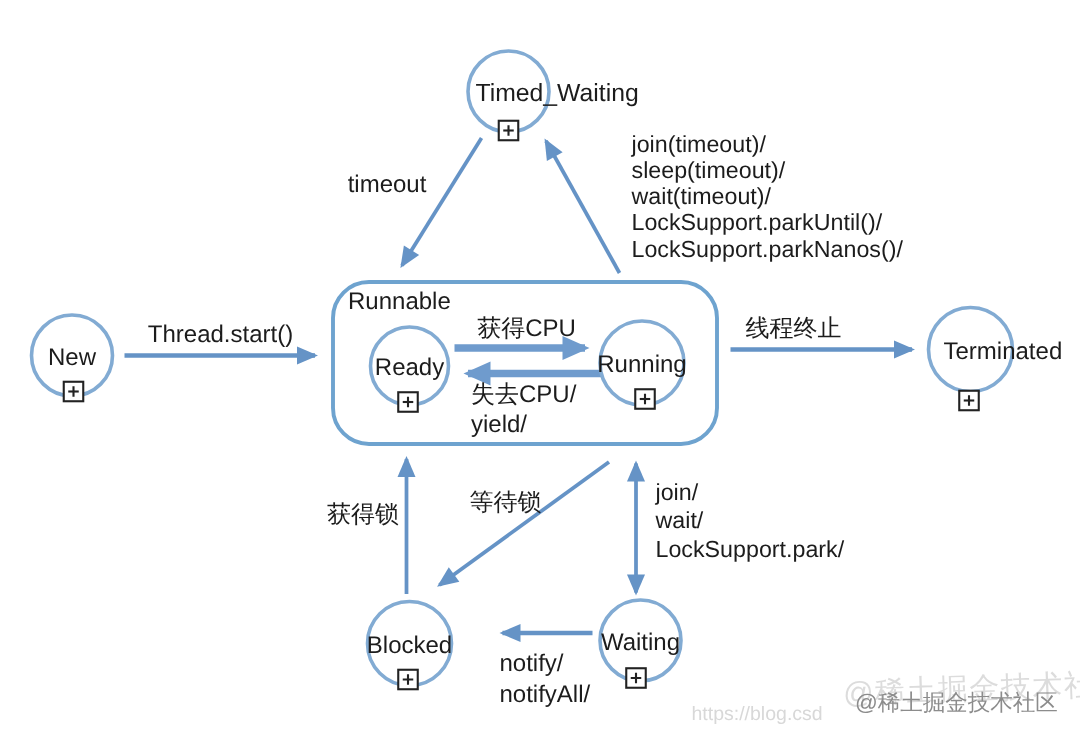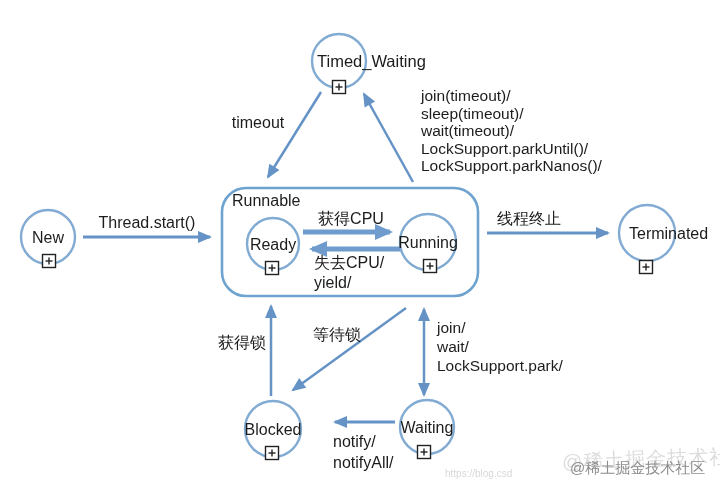--- a/index.html
+++ b/index.html
@@ -22,21 +22,21 @@
   .lbl{font-size:16px;}
   .code{font-size:15.5px;}
   .wm-ghost{
     position:absolute;left:562px;top:446px;width:160px;font-size:20px;
     color:rgba(130,130,130,0.28);transform:rotate(-2deg);letter-spacing:1px;white-space:nowrap;
   }
   .wm-credit{
     position:absolute;left:570px;top:459px;font-size:15px;color:#8c8c8c;white-space:nowrap;
   }
   .wm-url{
-    position:absolute;left:445px;top:468px;font-size:10px;color:#d8d8d8;white-space:nowrap;
+    position:absolute;left:461px;top:468px;font-size:13px;color:#d8d8d8;white-space:nowrap;
   }
 </style>
 </head>
 <body>
 
 <svg width="720" height="499" viewBox="0 0 720 499">
   <defs>
     <marker id="ah" markerUnits="userSpaceOnUse" markerWidth="16" markerHeight="14" refX="13" refY="7" orient="auto-start-reverse">
       <path d="M1,1 L15,7 L1,13 z" fill="#6593c6"></path>
     </marker>

